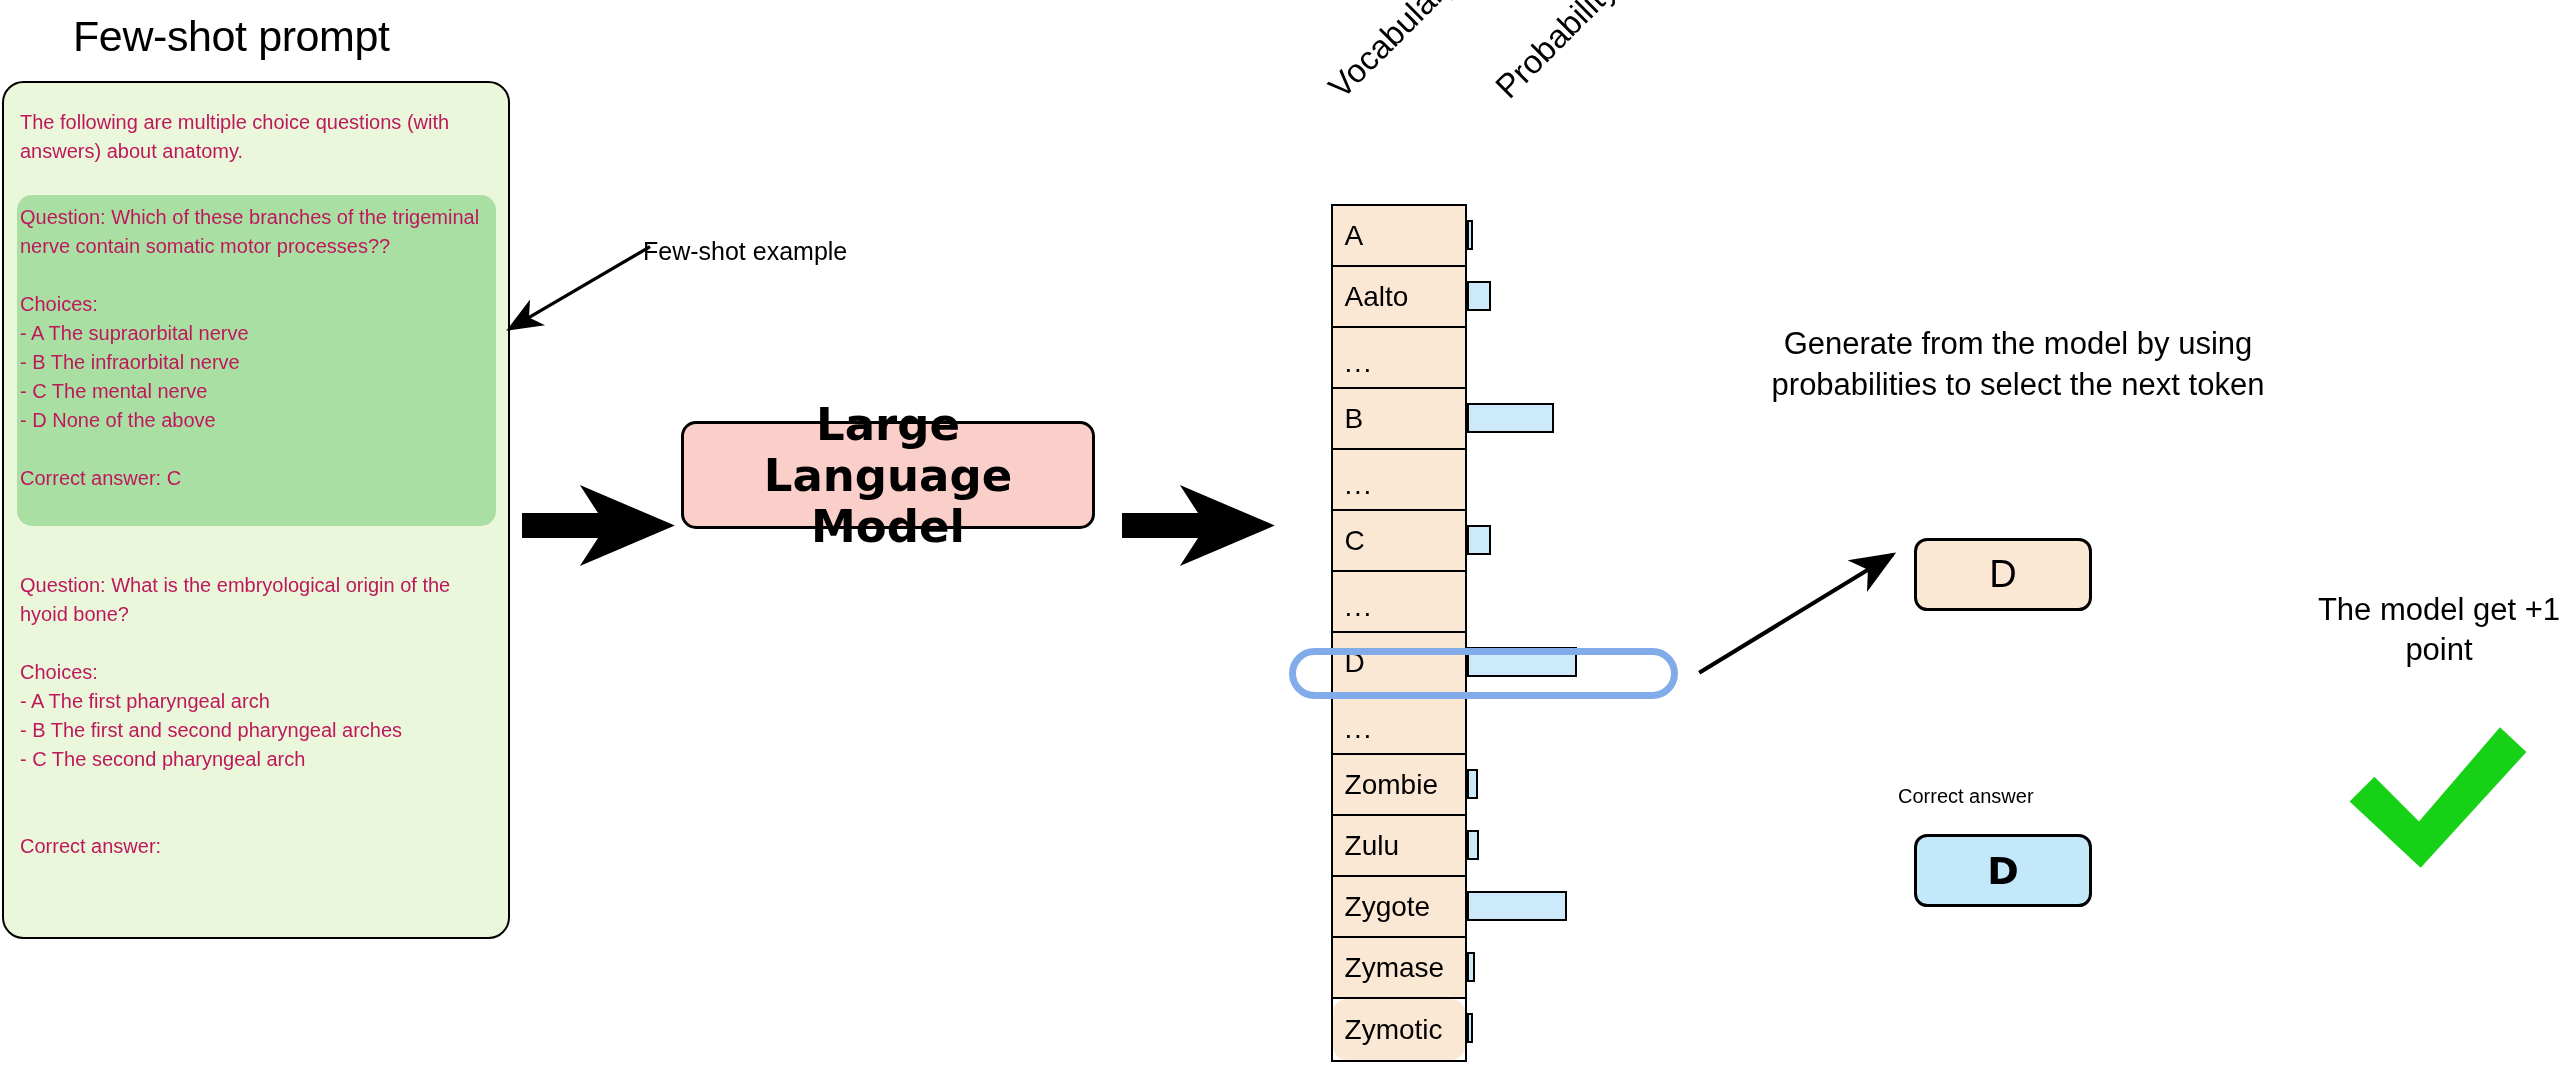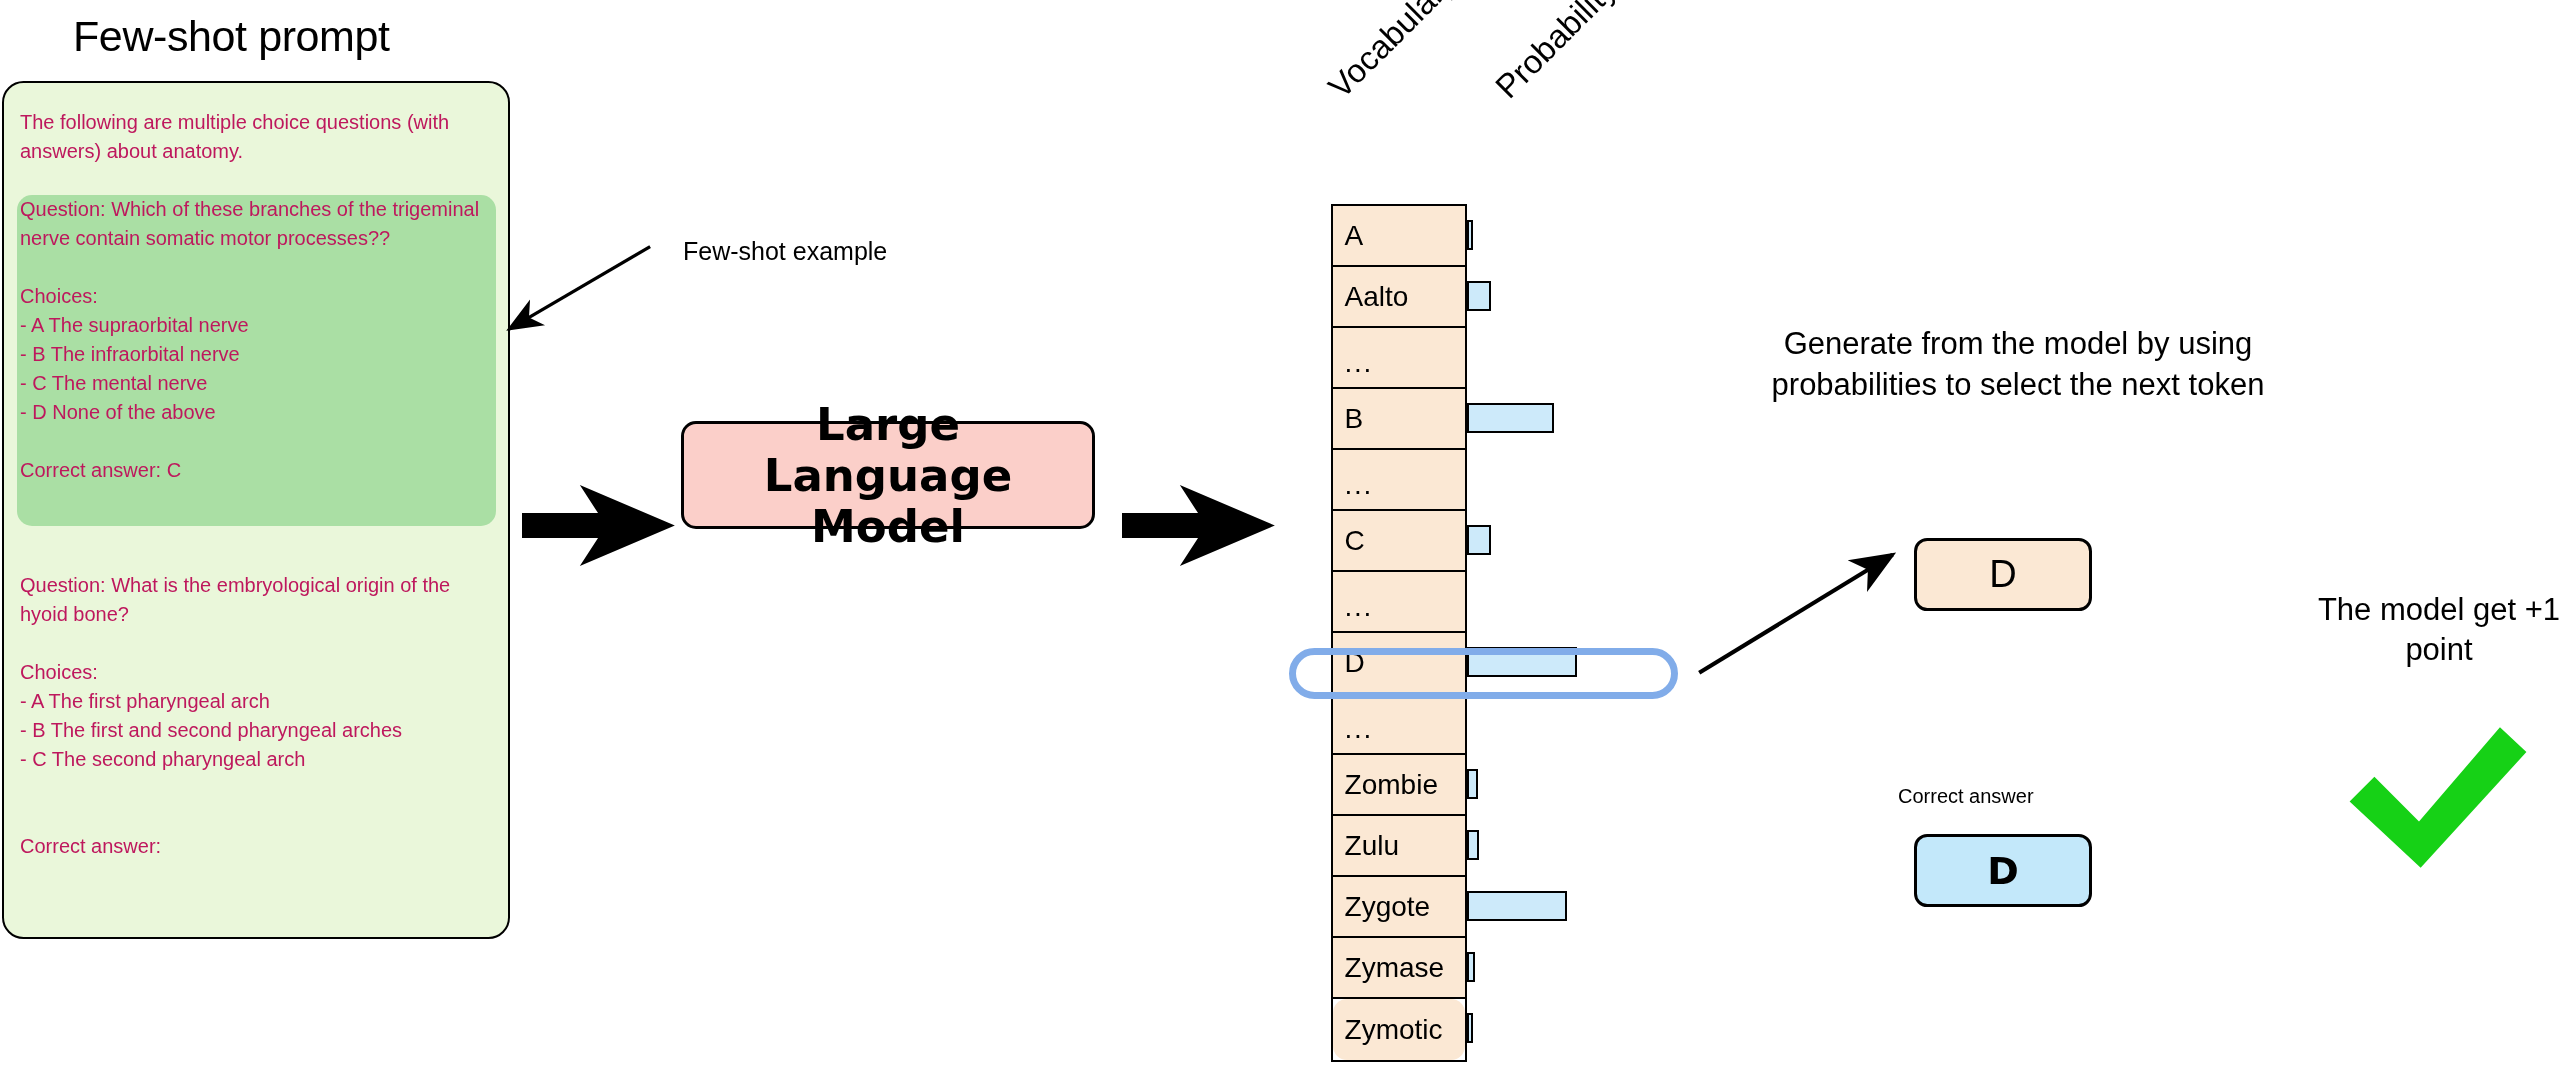--- a/index.html
+++ b/index.html
@@ -8,25 +8,25 @@
   .abs{position:absolute;}
 
   
   #fewshot-title{left:73px;top:11.6px;font-size:43px;letter-spacing:-0.4px;}
   #prompt-box{left:1.7px;top:81px;width:508px;height:858px;
       background:#eaf7da;border:2.5px solid #000;border-radius:21.5px;box-sizing:border-box;}
   .prompt-text{font-size:20px;line-height:29px;color:#be185d;}
   #intro-text{left:20px;top:108px;width:472px;}
   #shot-block{left:16.6px;top:195px;width:479px;height:331px;
       background:#aadfa4;border-radius:15px;}
-  #shot-text{left:20px;top:195px;width:464px;}
+  #shot-text{left:20px;top:203px;width:464px;}
   #q2-block{left:20px;top:571px;width:472px;}
 
   
-  #fewshot-example-label{left:643px;top:237px;font-size:25px;white-space:nowrap;margin-left:40px;}
+  #fewshot-example-label{left:643px;top:237px;font-size:25px;white-space:nowrap;}
 
   
   #llm-box{left:681px;top:421px;width:414px;height:108px;
       background:#fbcfc9;border:3.3px solid #000;border-radius:15px;
       display:flex;align-items:center;justify-content:center;box-sizing:border-box;}
   #llm-label{font-size:45px;font-weight:bold;line-height:51px;text-align:center;
       font-family:"DejaVu Sans", sans-serif;}
 
   
   #vocab-header{left:1348px;top:6.6px;width:215px;height:99px;}

